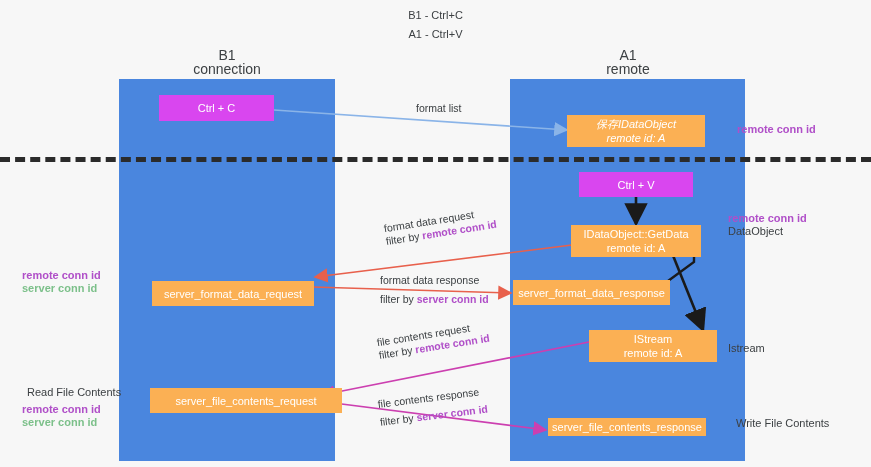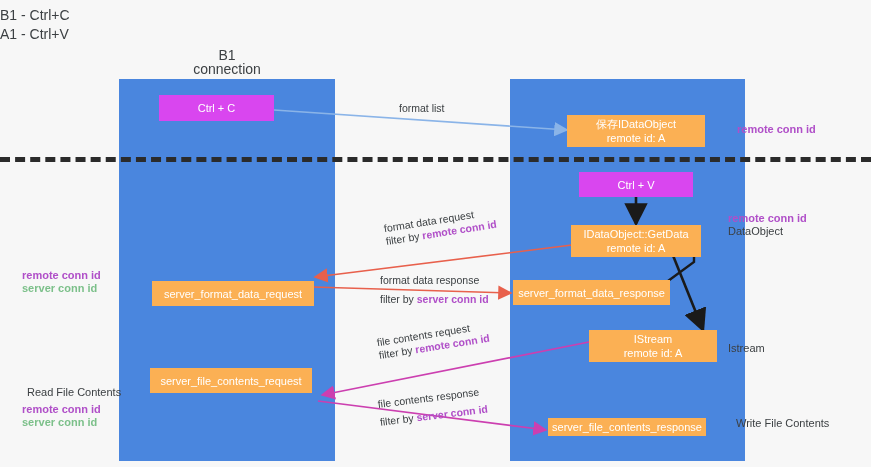--- a/index.html
+++ b/index.html
@@ -14,22 +14,22 @@
     background: #f7f7f7;
     font-family: "Liberation Sans", "DejaVu Sans", sans-serif;
     overflow: hidden;
     color: #3c4043;
   }
   .abs { position: absolute; }
 
   
   #title {
     left: 0; top: 6px; width: 871px;
-    text-align: left;
-    font-size: 14px;
+    text-align: center;
+    font-size: 11px;
     line-height: 19px;
     color: #3c4043;
     white-space: pre-line;
   }
 
   
   .col-head {
     text-align: center;
     font-size: 14px;
     line-height: 14px;
@@ -93,20 +93,22 @@
 <div id="stage">
 
   <div class="abs" id="title">B1 - Ctrl+C
 A1 - Ctrl+V</div>
 
   <div class="abs lane" style="left:119px; top:79px; width:216px; height:382px;"></div>
   <div class="abs lane" style="left:510px; top:79px; width:235px; height:382px;"></div>
 
   <div class="abs col-head" style="left:147px; top:48px; width:160px;">B1
 connection</div>
+  <div class="abs col-head" style="left:548px; top:48px; width:160px;">A1
+remote</div>
 
   <svg id="wires">
     <defs>
       <marker id="ar-blue" markerWidth="9" markerHeight="9" refX="8" refY="4.5" orient="auto">
         <path d="M0,0 L9,4.5 L0,9 z" fill="#8ab4e8"></path>
       </marker>
       <marker id="ar-red" markerWidth="9" markerHeight="9" refX="8" refY="4.5" orient="auto">
         <path d="M0,0 L9,4.5 L0,9 z" fill="#e8604c"></path>
       </marker>
       <marker id="ar-mag" markerWidth="9" markerHeight="9" refX="8" refY="4.5" orient="auto">
@@ -131,40 +133,40 @@
 
     <line x1="594" y1="341" x2="322" y2="395" stroke="#cc3fb0" stroke-width="1.6" marker-end="url(#ar-mag)"></line>
 
     <line x1="318" y1="401" x2="546" y2="430" stroke="#cc3fb0" stroke-width="1.6" marker-end="url(#ar-mag)"></line>
   </svg>
 
   <div class="abs" id="divider"></div>
 
   <div class="abs node green" style="left:159px; top:95px; width:115px; height:26px;">Ctrl + C</div>
 
-  <div class="abs node orange" style="left:567px; top:115px; width:138px; height:32px;">保存IDataObject
+  <div class="abs node orange" style="left:567px; top:115px; width:138px; height:32px;font-style:italic;">保存IDataObject
 remote id: A</div>
 
   <div class="abs node green" style="left:579px; top:172px; width:114px; height:25px;">Ctrl + V</div>
 
   <div class="abs node orange" style="left:571px; top:225px; width:130px; height:32px;">IDataObject::GetData
 remote id: A</div>
 
   <div class="abs node orange" style="left:152px; top:281px; width:162px; height:25px;">server_format_data_request</div>
 
   <div class="abs node orange" style="left:513px; top:280px; width:157px; height:25px;text-align:right;">server_format_data_response</div>
 
   <div class="abs node orange" style="left:589px; top:330px; width:128px; height:32px;">IStream
 remote id: A</div>
 
-  <div class="abs node orange" style="left:150px; top:368px; width:162px; height:25px;">server_file_contents_request</div>
+  <div class="abs node orange" style="left:150px; top:388px; width:192px; height:25px;">server_file_contents_request</div>
 
   <div class="abs node orange" style="left:548px; top:418px; width:158px; height:18px;">server_file_contents_response</div>
 
-  <div class="abs cap" style="left:399px; top:102px;text-align:center;">
+  <div class="abs cap" style="left:416px; top:102px;text-align:center;">
     <span>format list</span>
   </div>
 
   <div class="abs cap rot-up" style="left:387px; top:222px;">
     <div><span>format data request</span></div>
     <div><span>filter by </span><span class="hl">remote conn id</span></div>
   </div>
 
   <div class="abs cap" style="left:380px; top:274px;">
     <div><span>format data response</span></div>

